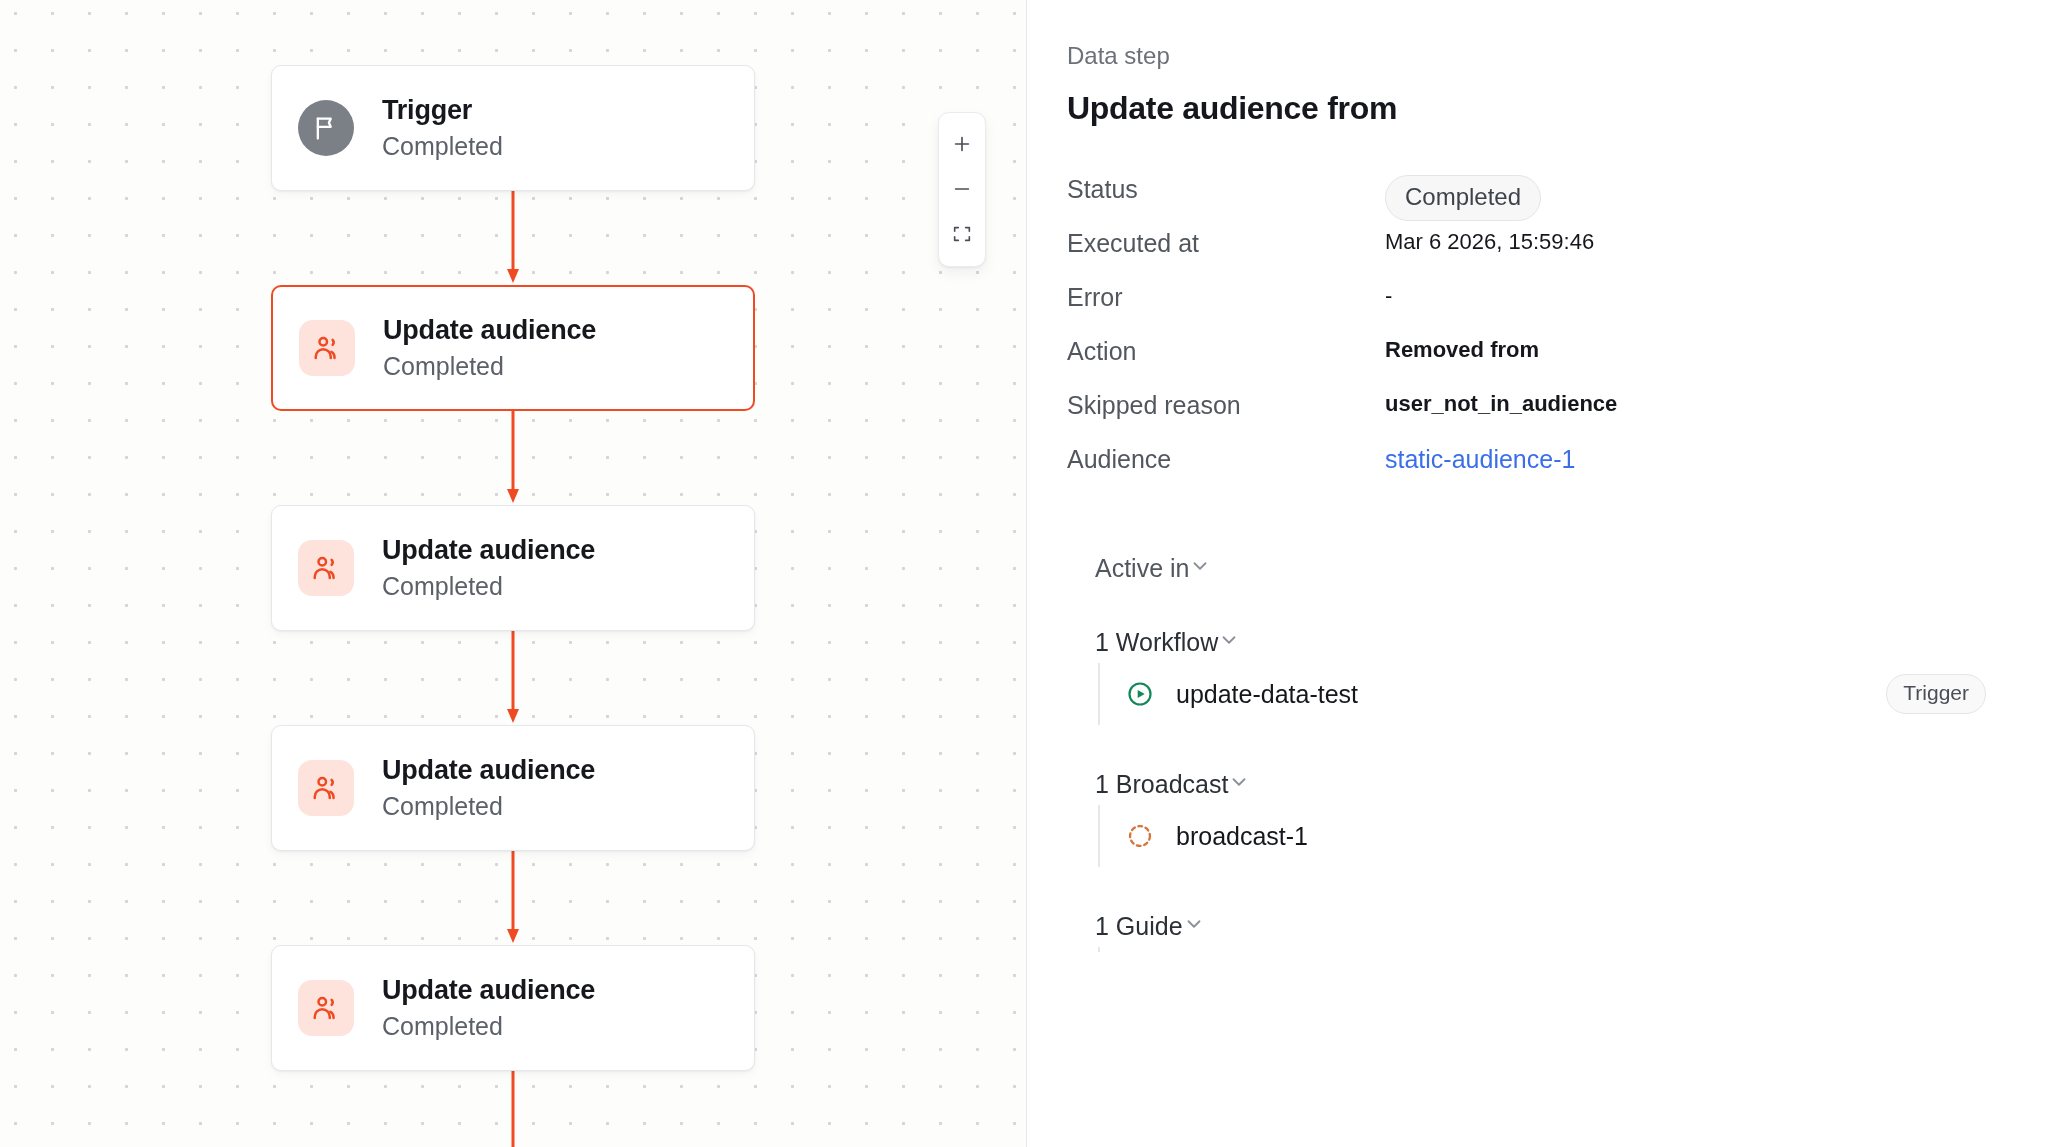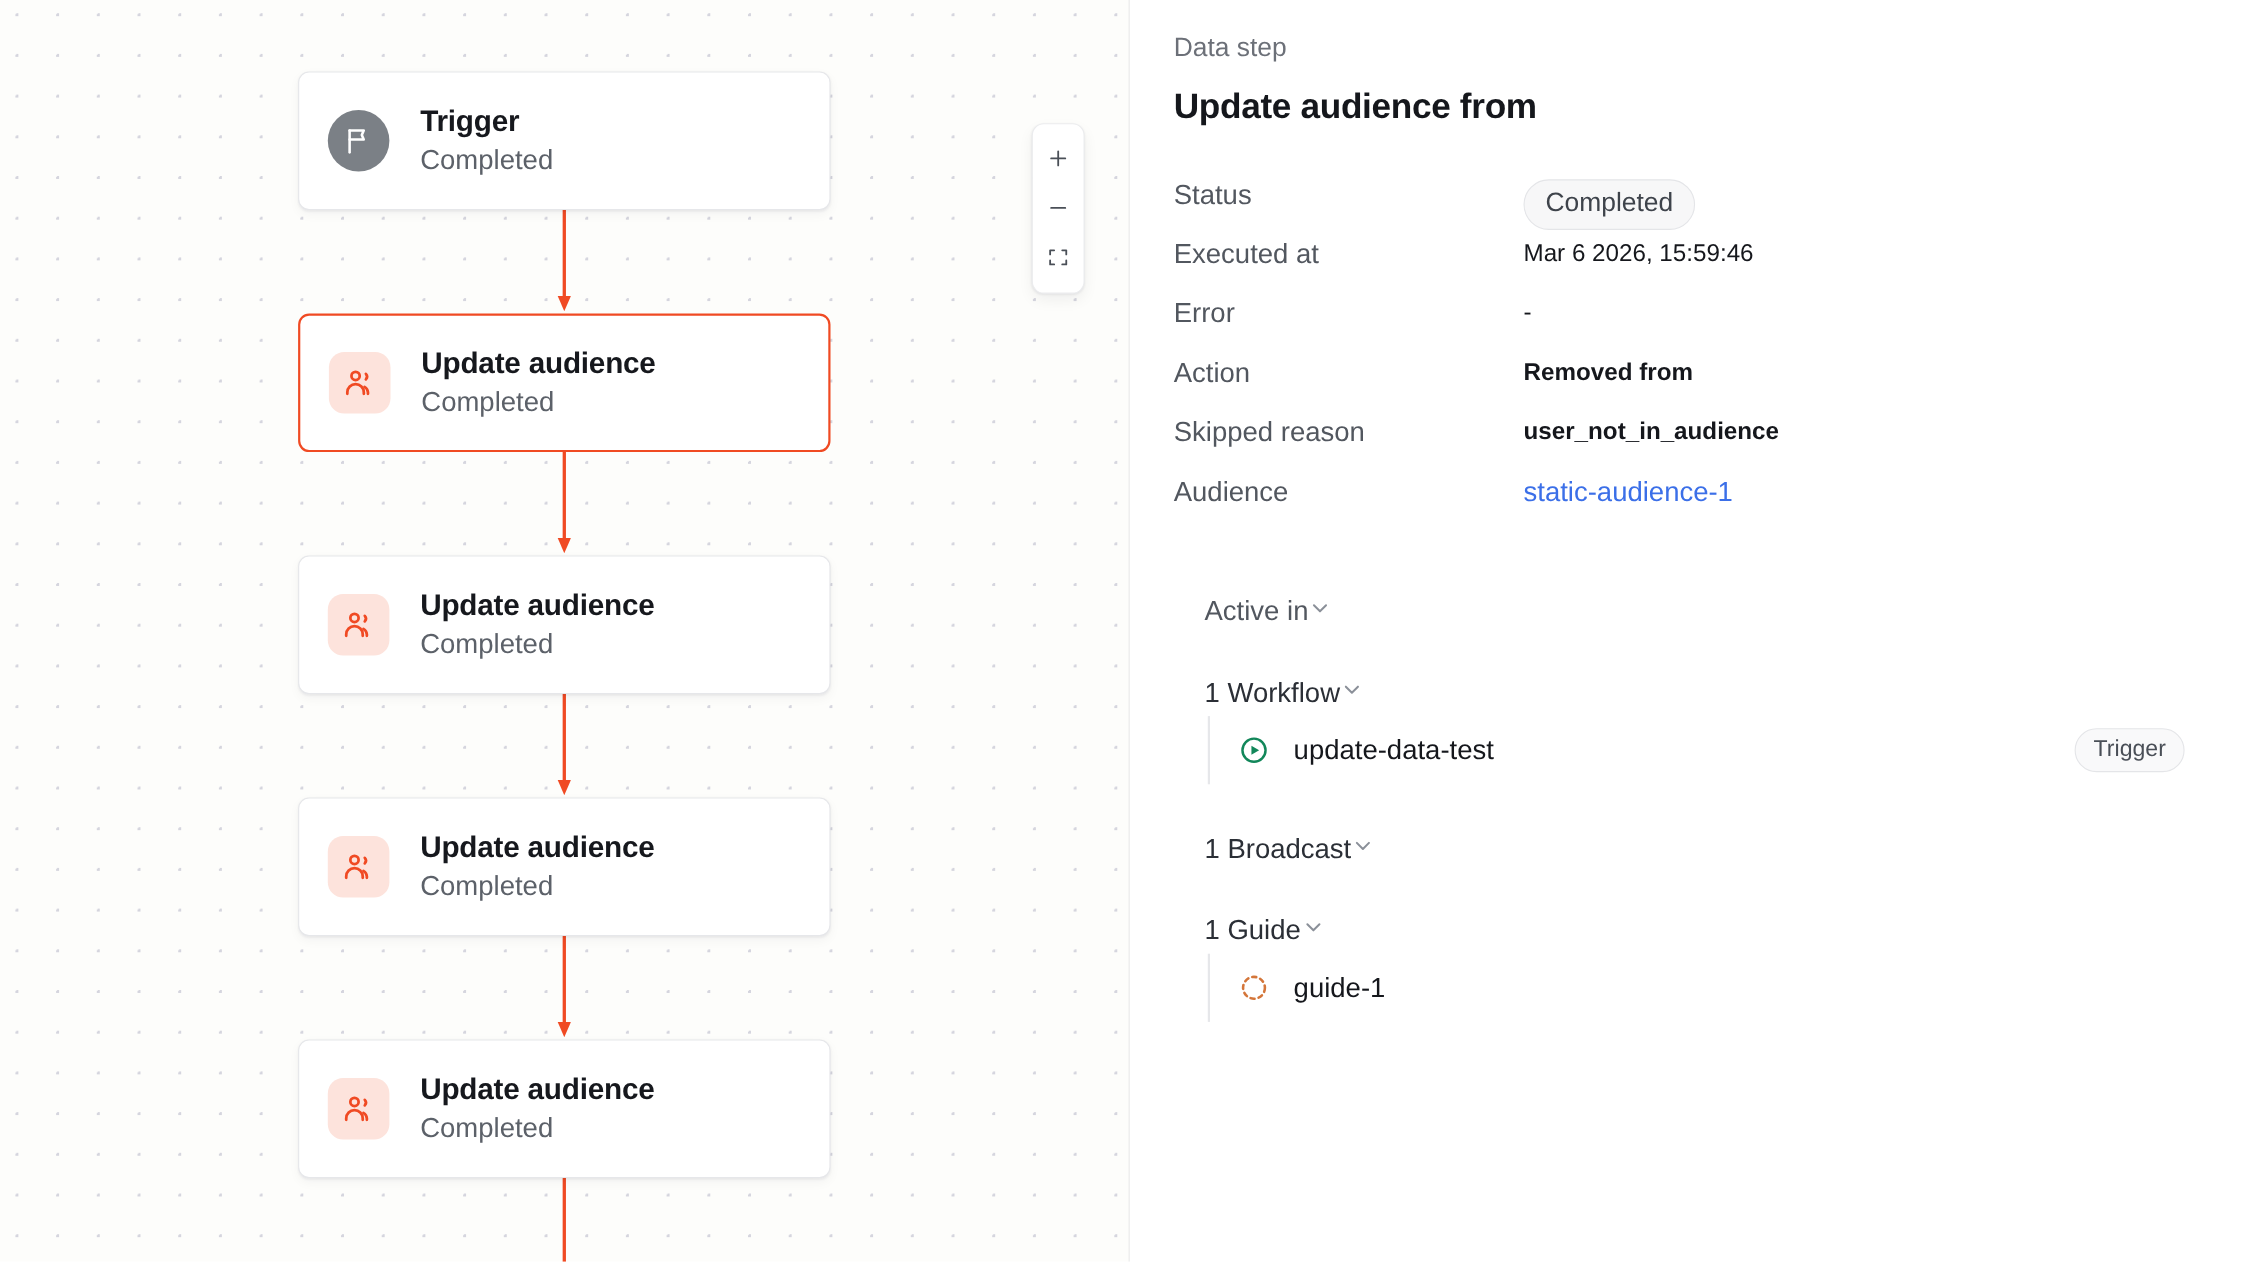--- a/index.html
+++ b/index.html
@@ -84,21 +84,21 @@
     width: 48px; height: 45px;
     display: flex; align-items: center; justify-content: center;
     color: #4a4f57;
     cursor: pointer;
   }
 
   
   .panel {
     width: 1021px; height: 952px;
     background: #ffffff;
-    padding: 30px 40px 0 40px;
+    padding: 42px 40px 0 40px;
     overflow: hidden;
   }
   .panel-kicker { font-size: 24px; color: #6c7078; margin-bottom: 20px; }
   .panel-title {
     font-size: 32px; font-weight: 700; color: #15171c; letter-spacing: -.3px;
     margin-bottom: 48px;
   }
 
   .kv { display: flex; align-items: flex-start; min-height: 54px; }
   .kv-label { width: 318px; flex: 0 0 318px; font-size: 25px; color: #52575f; }
@@ -365,20 +365,30 @@
 
       <div class="group">
         <div class="disclosure">
           <span>1 Broadcast</span>
           <span class="chev">
             <svg width="22" height="22" viewBox="0 0 24 24" fill="none" stroke="#8b9099" stroke-width="2" stroke-linecap="round" stroke-linejoin="round">
                 <path d="M6 9l6 6 6-6"></path>
               </svg>
           </span>
         </div>
+        <div class="group-items">
+          <div class="entity">
+            <span class="entity-icon">
+              <svg width="28" height="28" viewBox="0 0 24 24" fill="none" stroke="#d4763a" stroke-width="2" stroke-dasharray="3.2 3.2" stroke-linecap="round">
+                <circle cx="12" cy="12" r="8.5"></circle>
+              </svg>
+            </span>
+            <span class="entity-name">broadcast-1</span>
+          </div>
+        </div>
       </div>
 
       <div class="group">
         <div class="disclosure">
           <span>1 Guide</span>
           <span class="chev">
             <svg width="22" height="22" viewBox="0 0 24 24" fill="none" stroke="#8b9099" stroke-width="2" stroke-linecap="round" stroke-linejoin="round">
                 <path d="M6 9l6 6 6-6"></path>
               </svg>
           </span>

